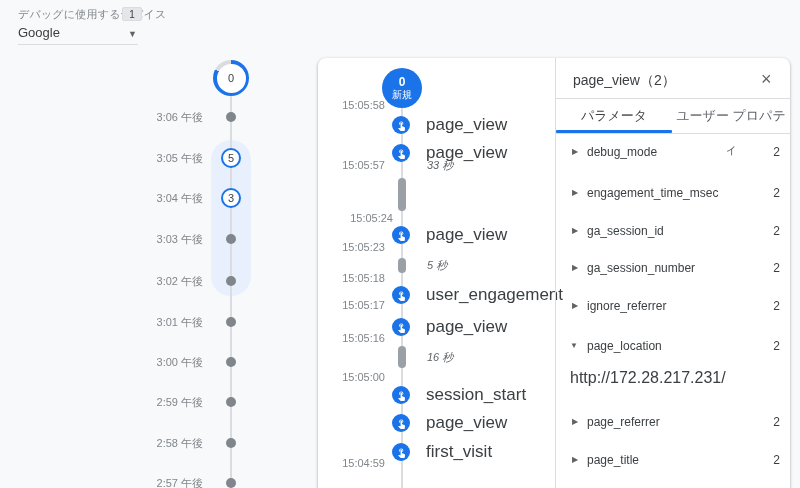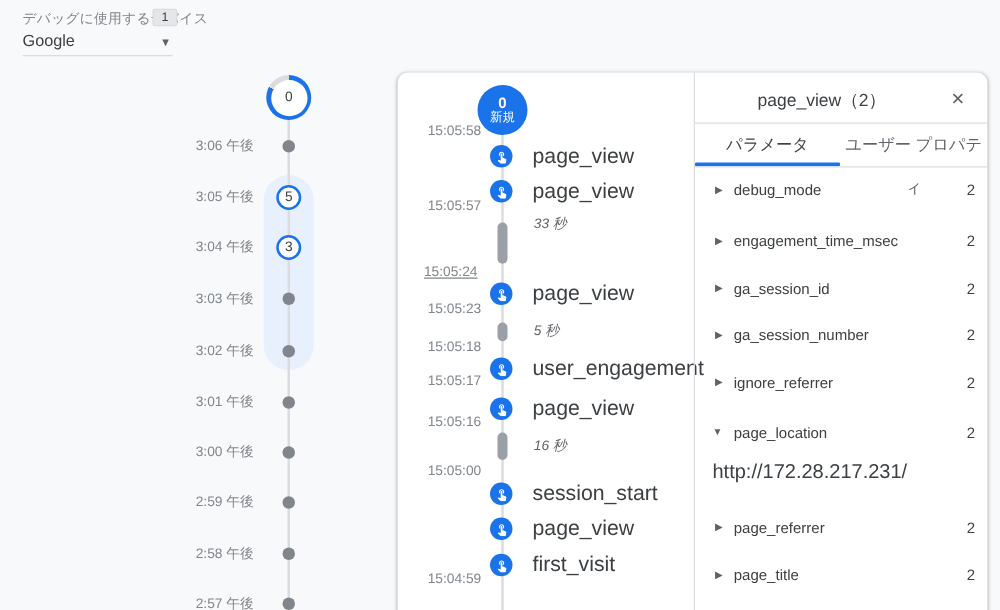--- a/index.html
+++ b/index.html
@@ -42,21 +42,21 @@
   .badge-circle .t { font-size:10px; line-height:12px; }
   .ts { font-size:11px; color:#80868b; width:60px; text-align:right; line-height:14px; }
   .ev-icon { width:18px; height:18px; border-radius:50%; background:#1a73e8;
              display:flex; align-items:center; justify-content:center; }
   .ev-label { font-size:17px; color:#3c4043; line-height:16px; }
   .gap-text { font-size:11px; font-style:italic; color:#5f6368; line-height:14px; }
   .capsule { width:8px; border-radius:4px; background:#9aa0a6; }
 
   
   .panel-border { border-left:1px solid #dadce0; }
-  .panel-title { font-size:14px; color:#3c4043;margin-left:33px; }
+  .panel-title { font-size:14px; color:#3c4043; }
   .close-x { font-size:18px; color:#5f6368; line-height:18px; cursor:default; }
   .hdiv { border-top:1px solid #dadce0; }
   .tab { font-size:13px; text-align:center; line-height:34px; }
   .tab.active { color:#3c4043; }
   .tab.inactive { color:#5f6368; }
   .tab-underline { height:3px; background:#1a73e8; border-radius:1px; }
   .param-caret { font-size:8px; color:#5f6368; line-height:16px; }
   .param-name { font-size:12px; color:#3c4043; line-height:16px; }
   .param-count { font-size:12px; color:#3c4043; width:40px; text-align:right; line-height:16px; }
   .url { font-size:16px; color:#3c4043; line-height:16px; }
@@ -109,21 +109,21 @@
   <div class="abs capsule" style="left:398px; top:258px; height:15px;"></div>
   <div class="abs capsule" style="left:398px; top:346px; height:22px;"></div>
 
   <div class="abs badge-circle" style="left:382px; top:68px;">
     <div class="n">0</div>
     <div class="t">新規</div>
   </div>
 
   <div class="abs ts" style="left:325px; top:98px;">15:05:58</div>
   <div class="abs ts" style="left:325px; top:158px;">15:05:57</div>
-  <div class="abs ts" style="left:322px; top:211px;text-decoration:underline;">15:05:24</div>
+  <div class="abs ts" style="left:333px; top:211px;">15:05:24</div>
   <div class="abs ts" style="left:325px; top:240px;">15:05:23</div>
   <div class="abs ts" style="left:325px; top:271px;">15:05:18</div>
   <div class="abs ts" style="left:325px; top:298px;">15:05:17</div>
   <div class="abs ts" style="left:325px; top:331px;">15:05:16</div>
   <div class="abs ts" style="left:325px; top:370px;">15:05:00</div>
   <div class="abs ts" style="left:325px; top:456px;">15:04:59</div>
 
   <div class="abs ev-icon" style="left:392px; top:116px;">
     <svg width="11" height="11" viewBox="0 0 24 24" fill="#fff">
         <path d="M9 11.24V7.5C9 6.12 10.12 5 11.5 5S14 6.12 14 7.5v3.74c1.21-.81 2-2.18 2-3.74C16 5.01 13.99 3 11.5 3S7 5.01 7 7.5c0 1.56.79 2.93 2 3.74zm9.84 4.63l-4.54-2.26c-.17-.07-.35-.11-.54-.11H13v-6c0-.83-.67-1.5-1.5-1.5S10 6.67 10 7.5v10.74l-3.43-.72c-.08-.01-.15-.03-.24-.03-.31 0-.59.13-.79.33l-.79.8 4.94 4.94c.27.27.65.44 1.06.44h6.79c.75 0 1.33-.55 1.44-1.28l.75-5.27c.01-.07.02-.14.02-.2 0-.62-.38-1.16-.91-1.38z"></path>
@@ -131,21 +131,21 @@
   </div>
   <div class="abs ev-label" style="left:426px; top:117px;">page_view</div>
 
   <div class="abs ev-icon" style="left:392px; top:144px;">
     <svg width="11" height="11" viewBox="0 0 24 24" fill="#fff">
         <path d="M9 11.24V7.5C9 6.12 10.12 5 11.5 5S14 6.12 14 7.5v3.74c1.21-.81 2-2.18 2-3.74C16 5.01 13.99 3 11.5 3S7 5.01 7 7.5c0 1.56.79 2.93 2 3.74zm9.84 4.63l-4.54-2.26c-.17-.07-.35-.11-.54-.11H13v-6c0-.83-.67-1.5-1.5-1.5S10 6.67 10 7.5v10.74l-3.43-.72c-.08-.01-.15-.03-.24-.03-.31 0-.59.13-.79.33l-.79.8 4.94 4.94c.27.27.65.44 1.06.44h6.79c.75 0 1.33-.55 1.44-1.28l.75-5.27c.01-.07.02-.14.02-.2 0-.62-.38-1.16-.91-1.38z"></path>
       </svg>
   </div>
   <div class="abs ev-label" style="left:426px; top:145px;">page_view</div>
 
-  <div class="abs gap-text" style="left:427px; top:172px;">33 秒</div>
+  <div class="abs gap-text" style="left:427px; top:158px;">33 秒</div>
 
   <div class="abs ev-icon" style="left:392px; top:226px;">
     <svg width="11" height="11" viewBox="0 0 24 24" fill="#fff">
         <path d="M9 11.24V7.5C9 6.12 10.12 5 11.5 5S14 6.12 14 7.5v3.74c1.21-.81 2-2.18 2-3.74C16 5.01 13.99 3 11.5 3S7 5.01 7 7.5c0 1.56.79 2.93 2 3.74zm9.84 4.63l-4.54-2.26c-.17-.07-.35-.11-.54-.11H13v-6c0-.83-.67-1.5-1.5-1.5S10 6.67 10 7.5v10.74l-3.43-.72c-.08-.01-.15-.03-.24-.03-.31 0-.59.13-.79.33l-.79.8 4.94 4.94c.27.27.65.44 1.06.44h6.79c.75 0 1.33-.55 1.44-1.28l.75-5.27c.01-.07.02-.14.02-.2 0-.62-.38-1.16-.91-1.38z"></path>
       </svg>
   </div>
   <div class="abs ev-label" style="left:426px; top:227px;">page_view</div>
 
   <div class="abs gap-text" style="left:427px; top:258px;">5 秒</div>
 

